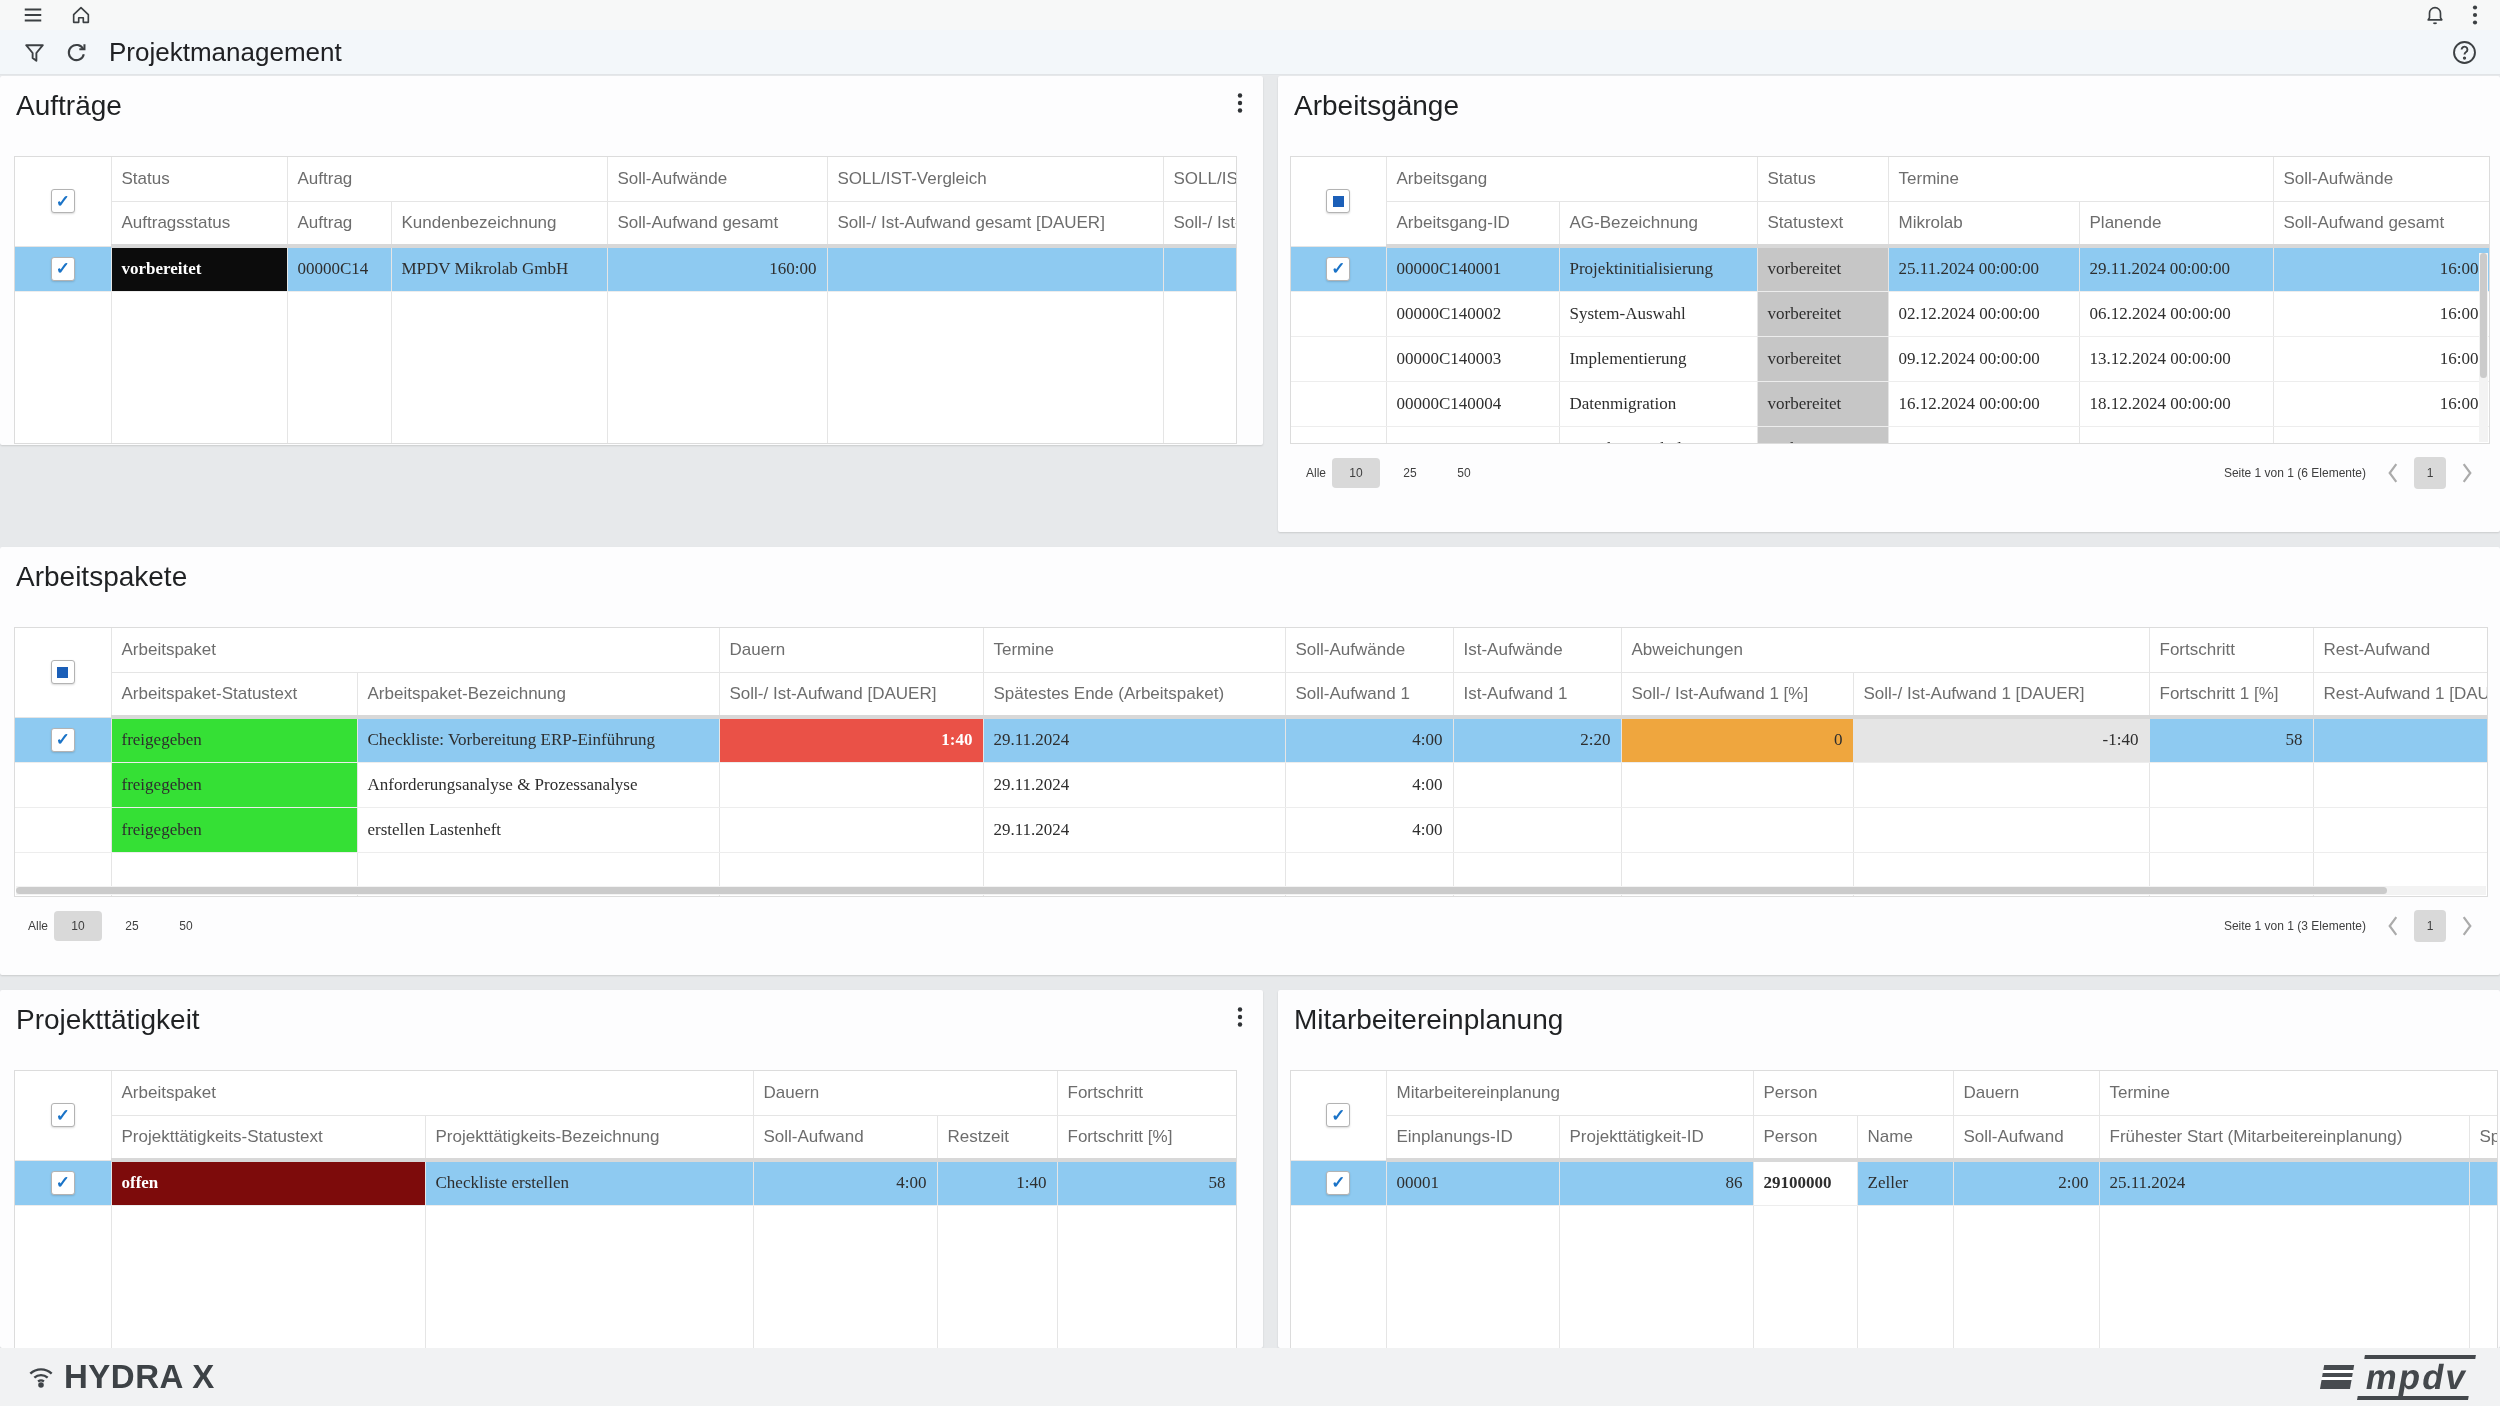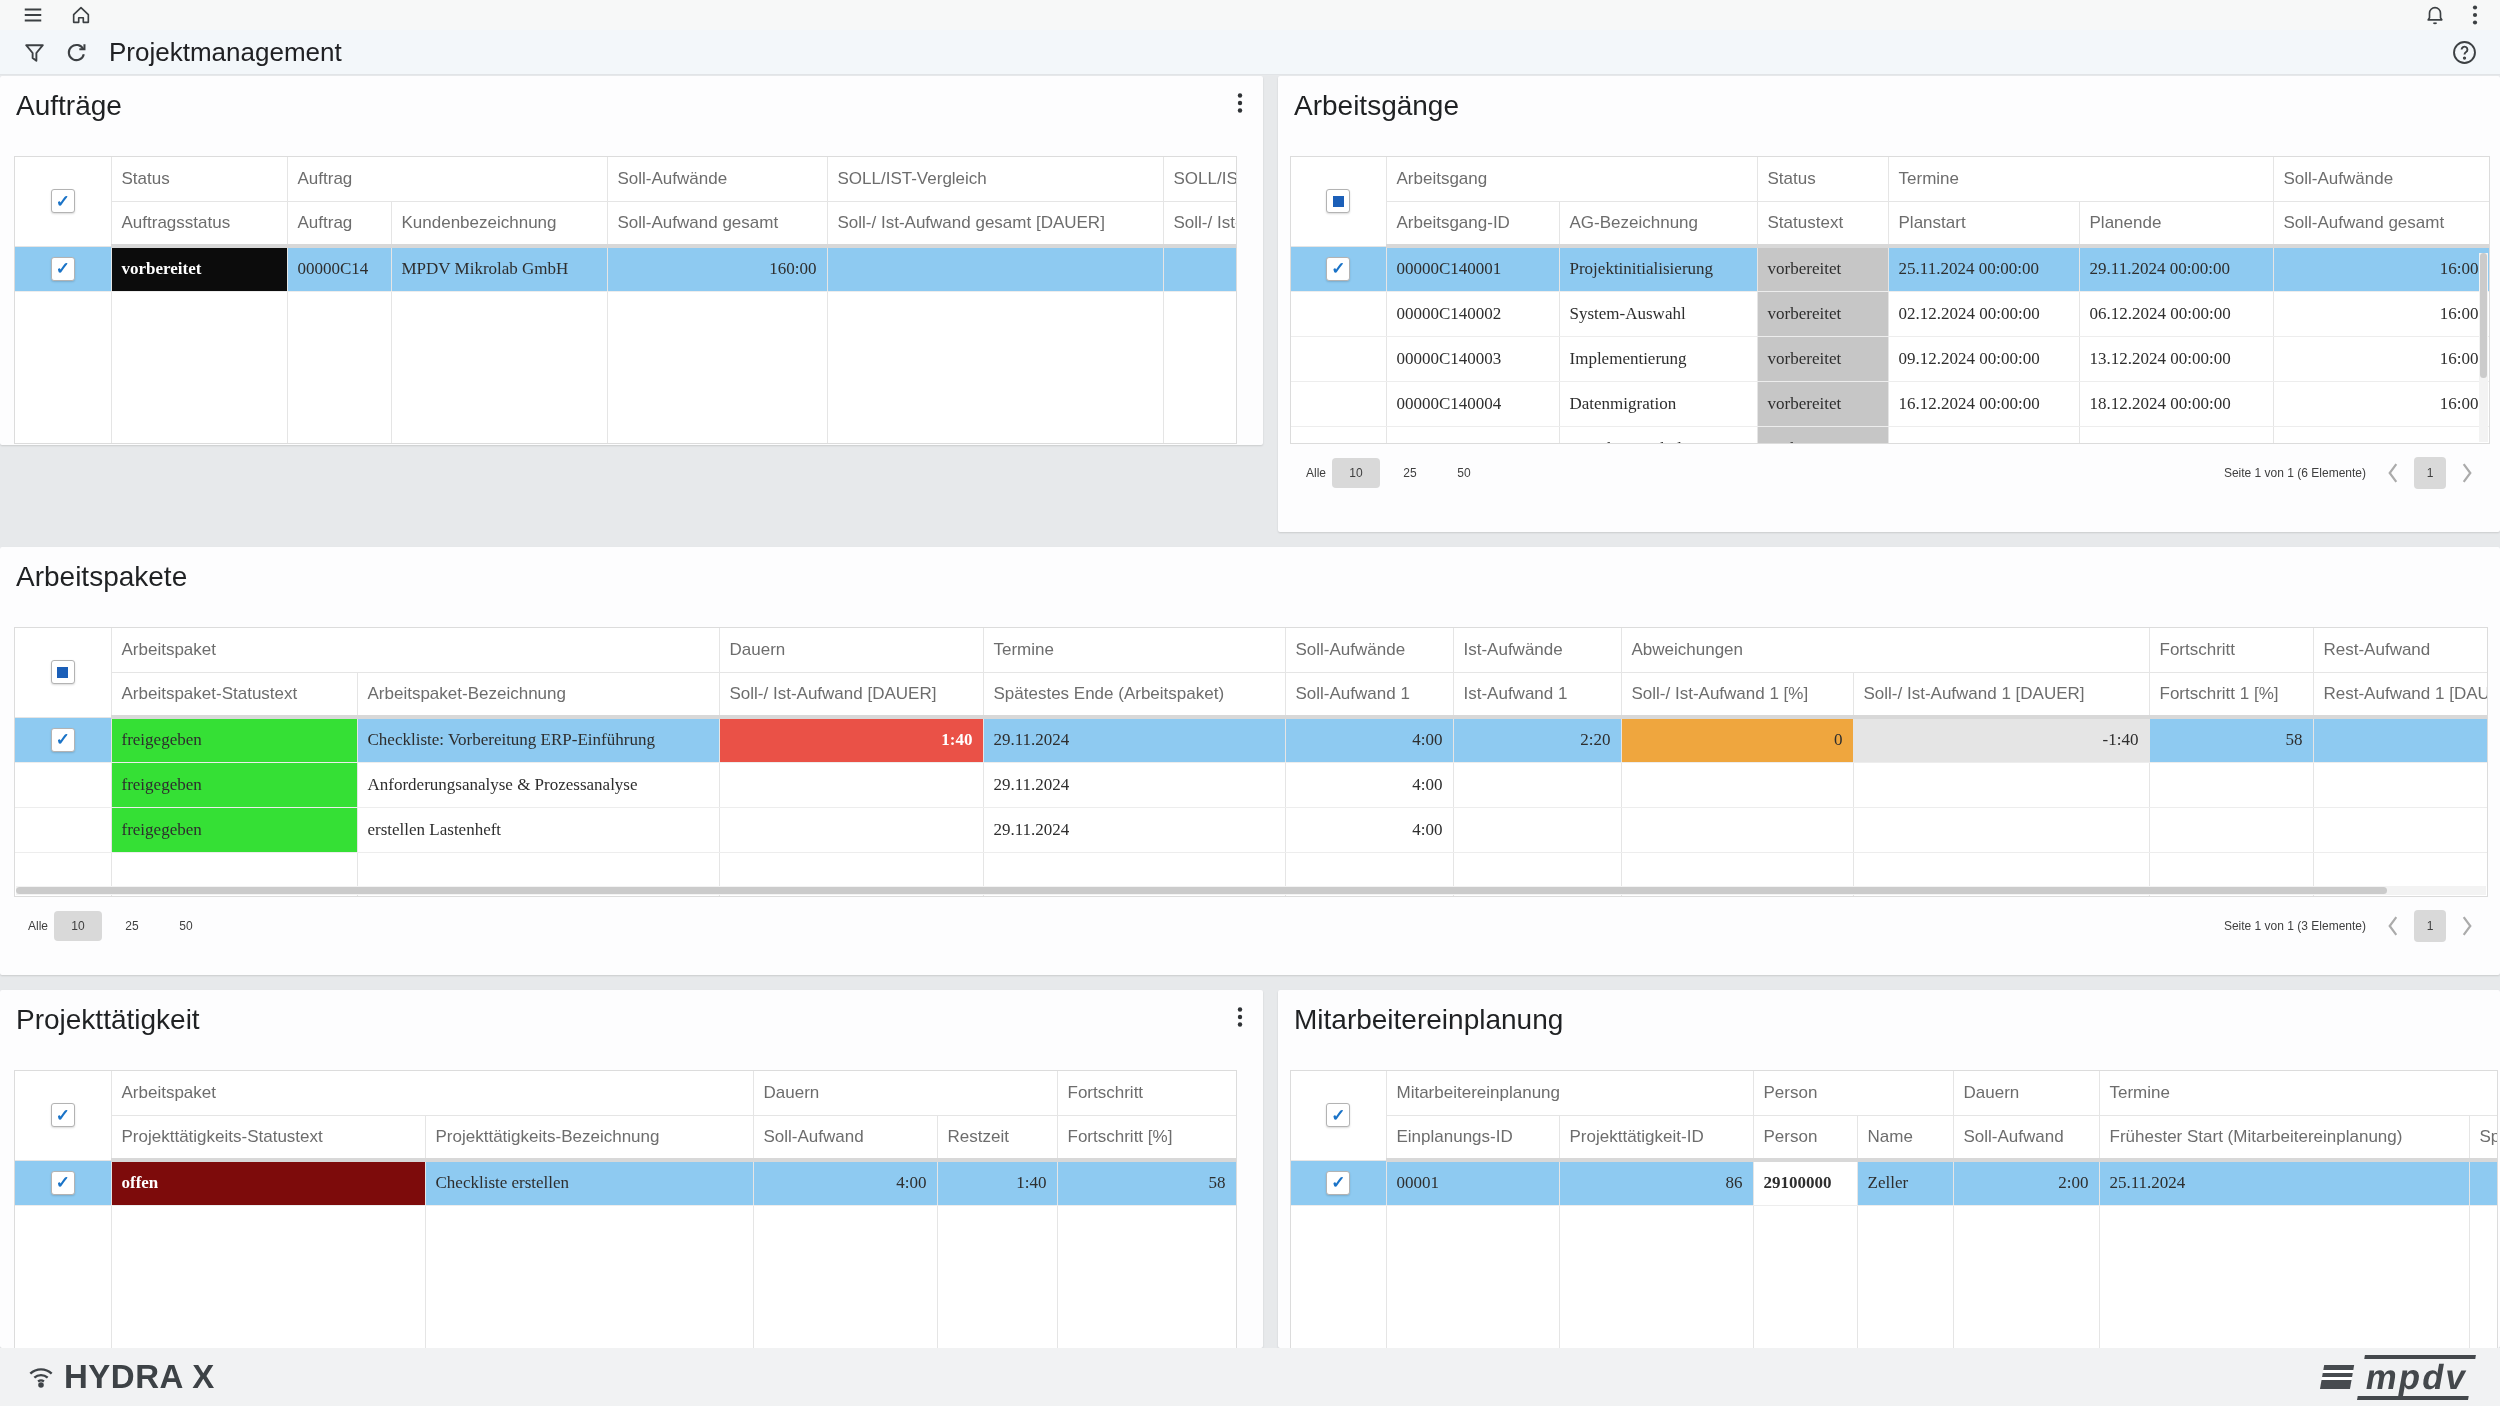--- a/index.html
+++ b/index.html
@@ -233,21 +233,21 @@
             <th class="cbh" rowspan="2"><span class="cb partial"></span></th>
             <th colspan="2">Arbeitsgang</th>
             <th>Status</th>
             <th colspan="2">Termine</th>
             <th>Soll-Aufwände</th>
           </tr>
           <tr class="s">
             <th>Arbeitsgang-ID</th>
             <th>AG-Bezeichnung</th>
             <th>Statustext</th>
-            <th>Planstart</th>
+            <th>Mikrolab</th>
             <th>Planende</th>
             <th>Soll-Aufwand gesamt</th>
           </tr>
         </thead>
         <tbody>
             <tr class="sel">
               <td class="cbc"><span class="cb checked"></span></td>
               <td>00000C140001</td>
               <td>Projektinitialisierung</td>
               <td style="background: rgb(198, 198, 198);">vorbereitet</td>

